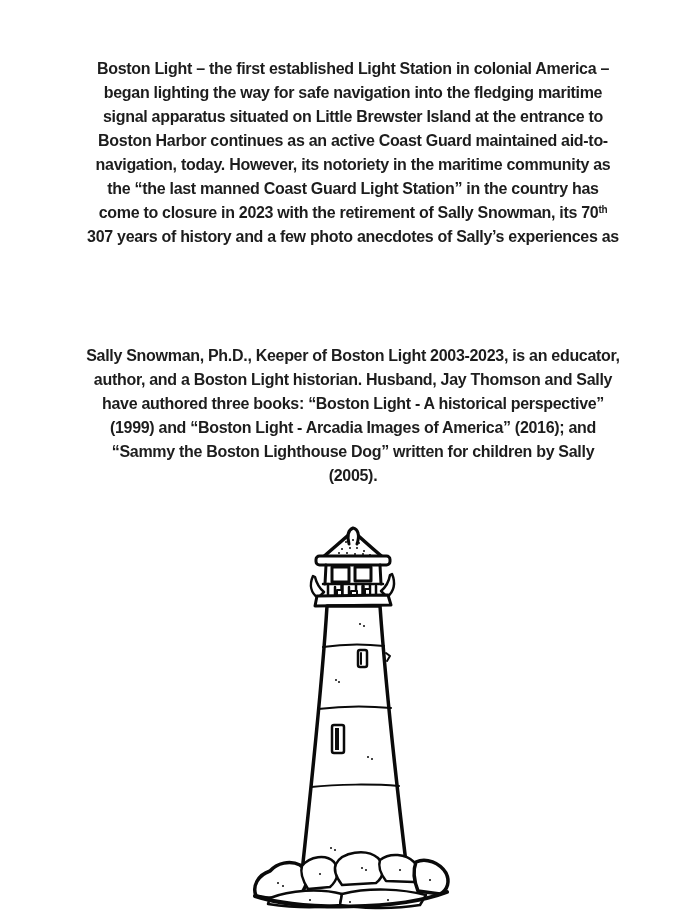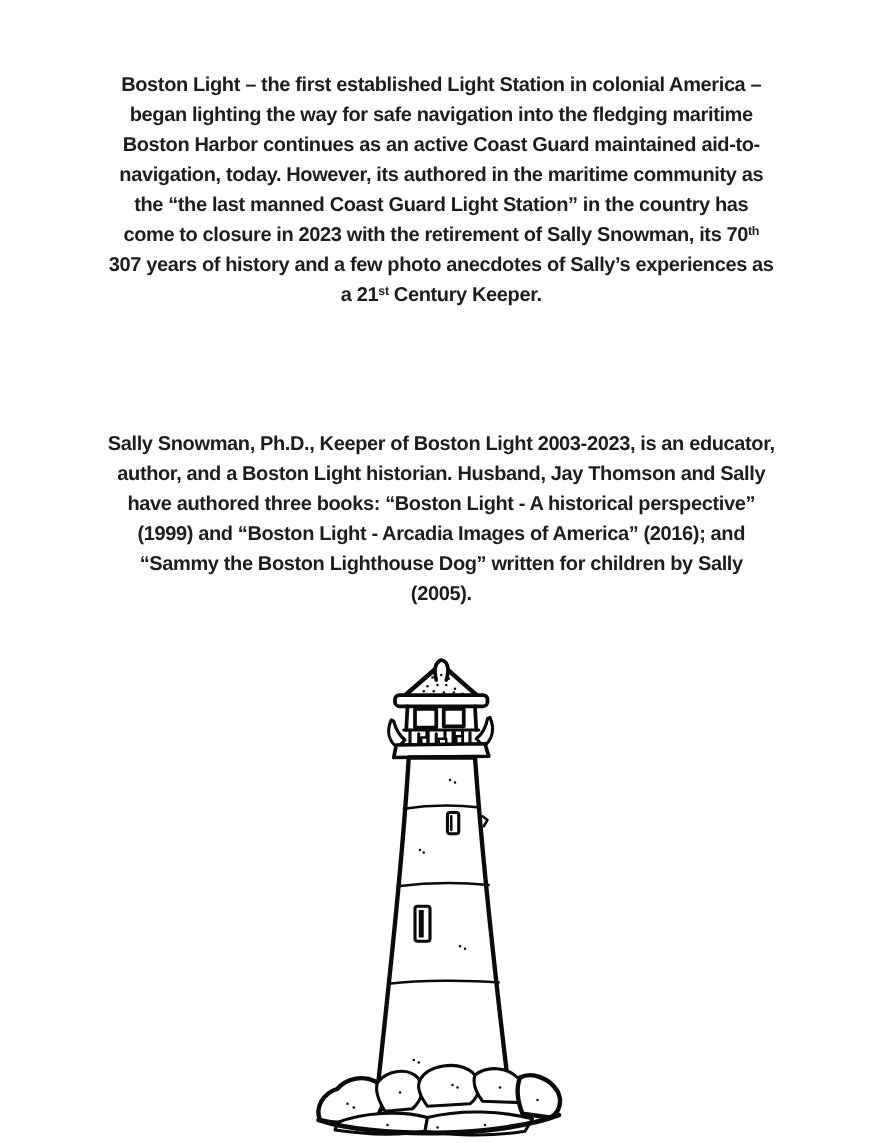--- a/index.html
+++ b/index.html
@@ -43,26 +43,26 @@
   }
 </style>
 </head>
 <body>
 
 <div class="page">
 
   <div class="text-block intro">
       <div class="line">Boston Light – the first established Light Station in colonial America –</div>
       <div class="line">began lighting the way for safe navigation into the fledging maritime</div>
+      <div class="line">signal apparatus situated on Little Brewster Island at the entrance to</div>
       <div class="line">Boston Harbor continues as an active Coast Guard maintained aid-to-</div>
-      <div class="line">navigation, today. However, its authored in the maritime community as</div>
+      <div class="line">navigation, today. However, its notoriety in the maritime community as</div>
       <div class="line">the “the last manned Coast Guard Light Station” in the country has</div>
       <div class="line">come to closure in 2023 with the retirement of Sally Snowman, its 70<sup>th</sup></div>
       <div class="line">307 years of history and a few photo anecdotes of Sally’s experiences as</div>
-      <div class="line">a 21<sup>st</sup> Century Keeper.</div>
     </div>
 
   <div class="text-block bio">
       <div class="line">Sally Snowman, Ph.D., Keeper of Boston Light 2003-2023, is an educator,</div>
       <div class="line">author, and a Boston Light historian. Husband, Jay Thomson and Sally</div>
       <div class="line">have authored three books: “Boston Light - A historical perspective”</div>
       <div class="line">(1999) and “Boston Light - Arcadia Images of America” (2016); and</div>
       <div class="line">“Sammy the Boston Lighthouse Dog” written for children by Sally</div>
       <div class="line">(2005).</div>
     </div>

